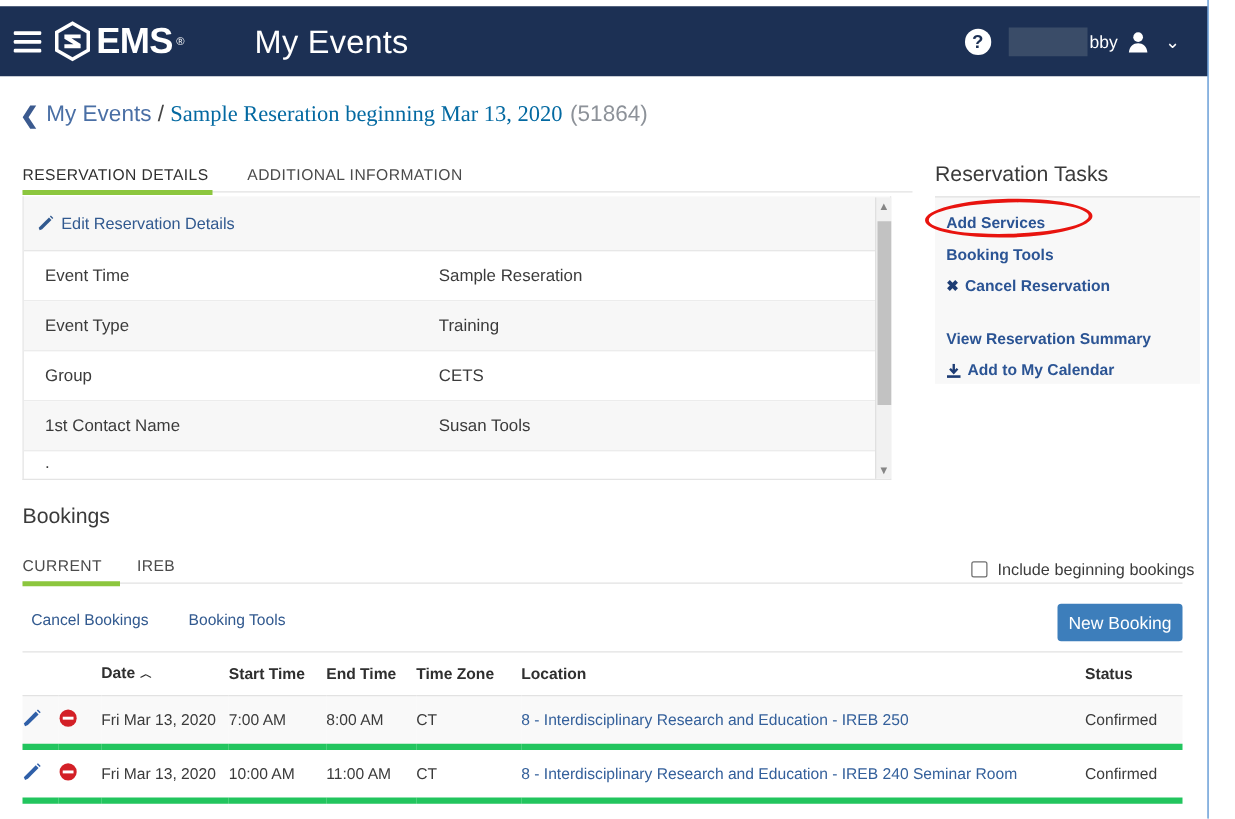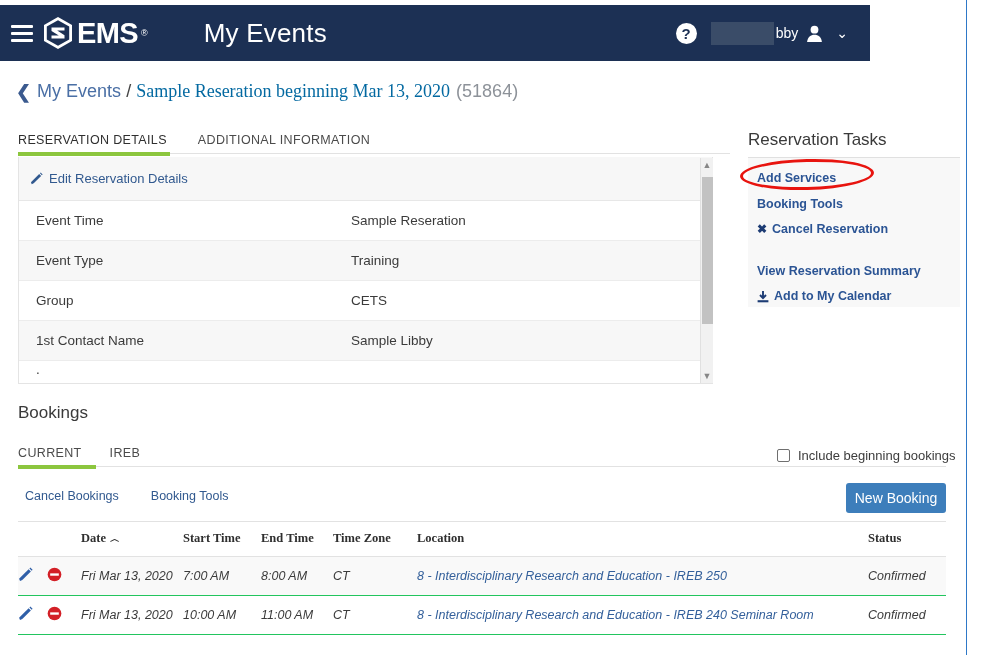--- a/index.html
+++ b/index.html
@@ -23,21 +23,21 @@
   }
   .page-edge-right-fill {
     position: absolute; top: 0; left: 967px;
     width: 21px; height: 655px;
     background: #ffffff;
   }
 
   
   .topbar {
     position: absolute; top: 5px; left: 0;
-    width: 870px; height: 56px;
+    width: 966px; height: 56px;
     background: #1c3054;
     display: flex; align-items: center;
   }
   .hamburger {
     margin-left: 11px;
     width: 22px; height: 17px;
     display: flex; flex-direction: column; justify-content: space-between;
     cursor: pointer;
   }
   .hamburger i { display: block; height: 3px; background: #ffffff; border-radius: 1px; }
@@ -254,28 +254,26 @@
     position: absolute; top: 523px; left: 18px;
     width: 928px;
     border-collapse: collapse;
     font-size: 12.5px;
   }
   .bk-table th {
     text-align: left;
     font-size: 12.5px; color: #2f2f2f; font-weight: bold;
     padding: 8px 0 10px 0;
     border-bottom: 1px solid #e2e2e2;
-    font-family: Liberation Serif, serif;
   }
   .bk-table td {
     padding: 10px 0 10px 0;
     color: #3b3b3b;
-    border-bottom: 1px solid #22c55e;
+    border-bottom: 5px solid #22c55e;
     vertical-align: middle;
-    font-style: italic;
   }
   .bk-table tr.alt td { background: #f9f9f9; }
   .col-edit { width: 29px; }
   .col-del  { width: 34px; }
   .col-date { width: 102px; }
   .col-start{ width: 78px; }
   .col-end  { width: 72px; }
   .col-tz   { width: 84px; }
   .col-loc  { }
   .col-status { width: 78px; text-align: left; }
@@ -353,21 +351,21 @@
     <div class="det-row alt">
       <div class="det-key">Event Type</div>
       <div class="det-val">Training</div>
     </div>
     <div class="det-row">
       <div class="det-key">Group</div>
       <div class="det-val">CETS</div>
     </div>
     <div class="det-row alt">
       <div class="det-key">1st Contact Name</div>
-      <div class="det-val">Sample Libby</div>
+      <div class="det-val">Susan Tools</div>
     </div>
     <div class="det-row stub">
       <div class="det-key">.</div>
     </div>
   </div>
 
   <div class="det-scrollbar">
     <div class="sb-arrow">▲</div>
     <div class="sb-track">
       <div class="sb-thumb"></div>

